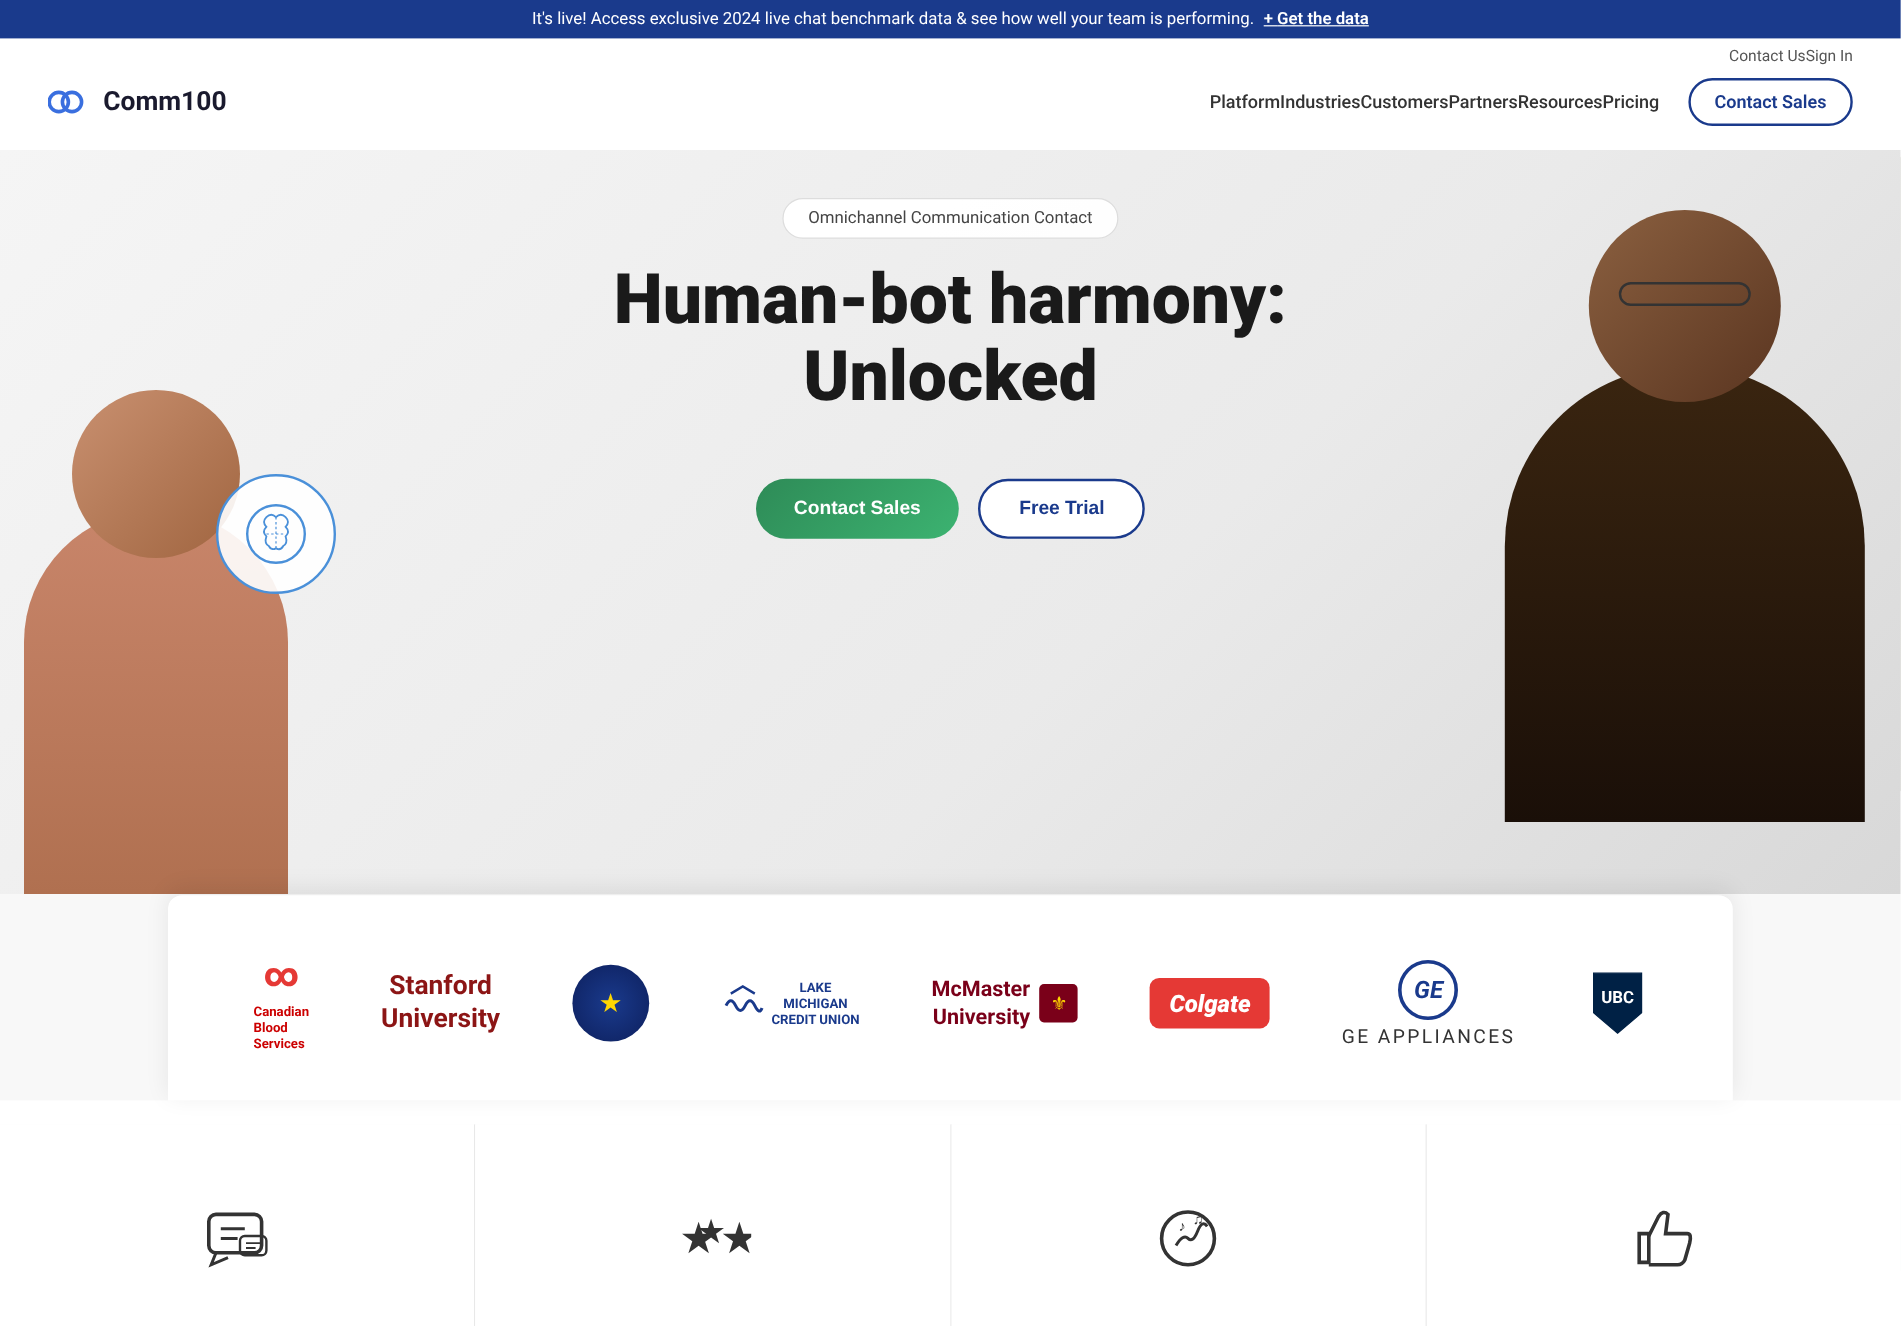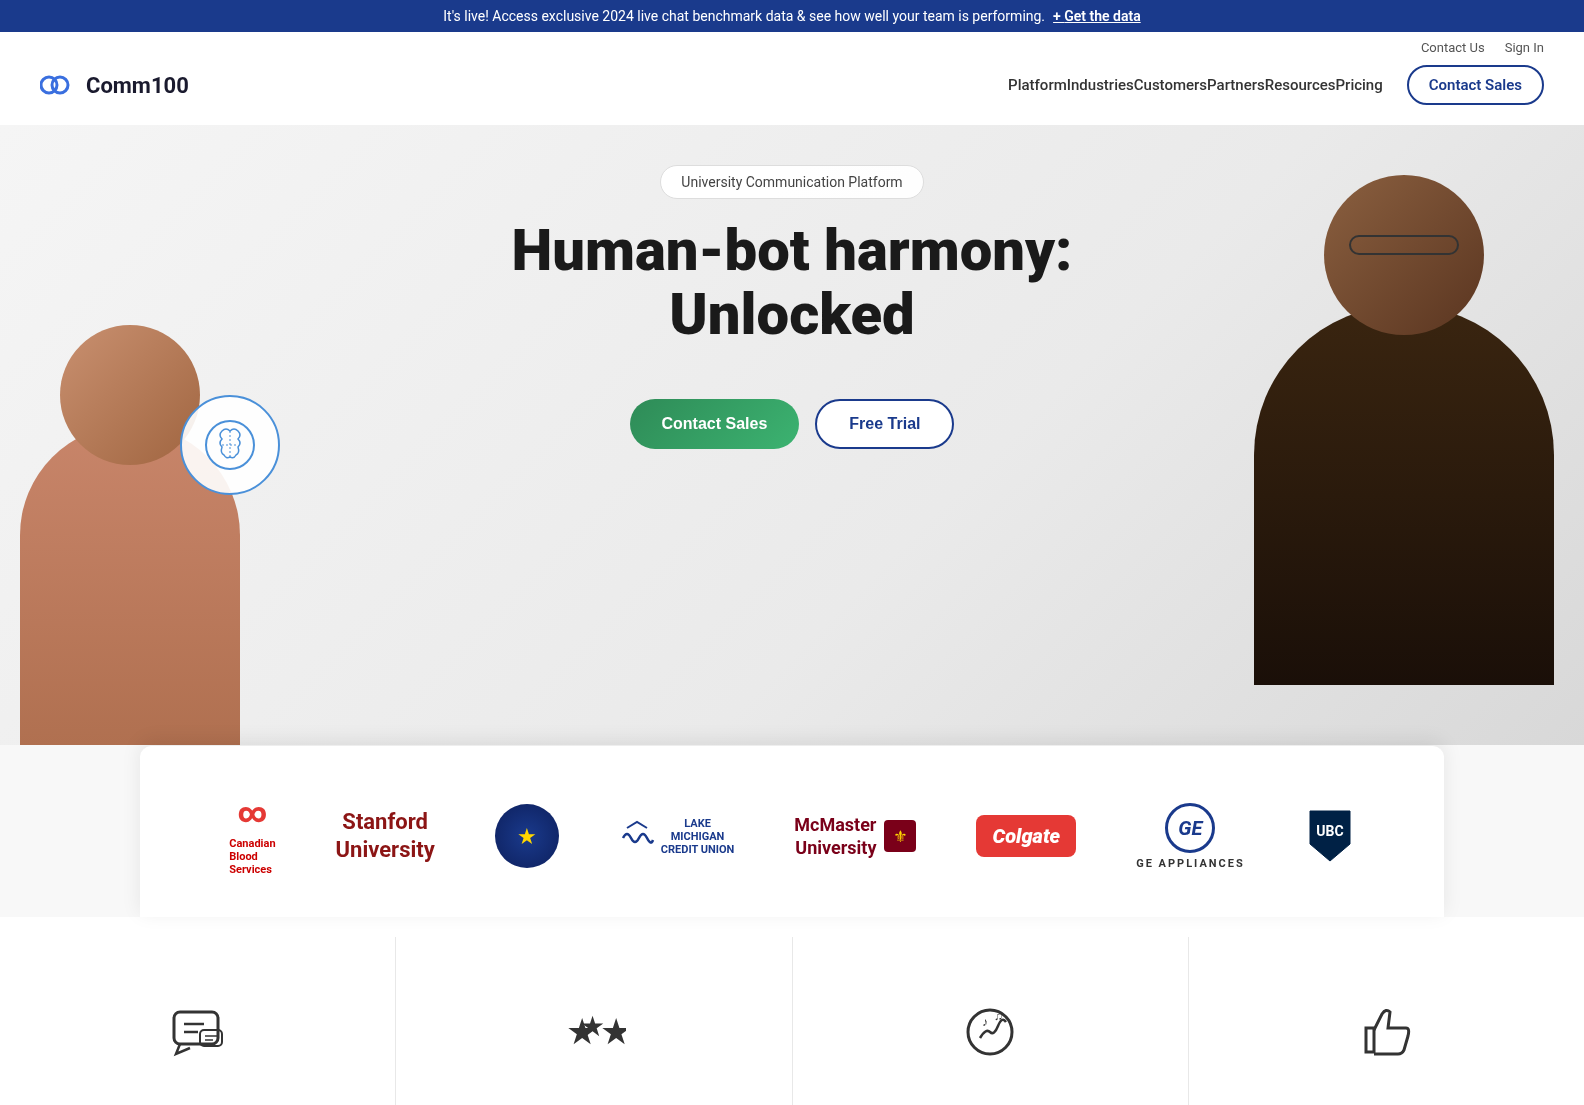--- a/index.html
+++ b/index.html
@@ -22,21 +22,20 @@
       text-decoration: underline;
       font-weight: 600;
       white-space: nowrap;
     }
 
     
     .header-top {
       display: flex;
       justify-content: flex-end;
       padding: 8px 40px 0;
-      gap: 20px;
       text-align: center;
     }
     .header-top a {
       color: #555;
       text-decoration: none;
       font-size: 13px;
     }
 
     .navbar {
       display: flex;
@@ -211,21 +210,21 @@
 
     
     .mcmaster-text { font-size: 18px; font-weight: 700; color: #7a0019; text-align: right; line-height: 1.3; }
 
     
     .colgate-badge { background: #e53935; color: #fff; border-radius: 8px; padding: 9px 16px; font-size: 20px; font-weight: 900; font-style: italic; }
 
     
     .ge-logo { display: flex; flex-direction: column; align-items: center; gap: 4px; }
     .ge-circle { width: 50px; height: 50px; border-radius: 50%; border: 3px solid #1a3a8c; display: flex; align-items: center; justify-content: center; font-size: 20px; font-weight: 700; color: #1a3a8c; font-style: italic; }
-    .ge-text { font-size: 11px; font-weight: 700; color: #333; letter-spacing: 2px; }
+    .ge-text { font-size: 16px; font-weight: 400; color: #333; letter-spacing: 2px; }
 
     
     .ubc-logo { display: flex; flex-direction: column; align-items: center; }
 
     
     .bottom-cards {
       display: flex;
       gap: 0;
       margin-top: 20px;
       background: #f8f9fb;
@@ -340,21 +339,21 @@
   <div style="position:absolute;right:0;top:20px;width:360px;height:600px;z-index:1;overflow:hidden;">
     <div style="width:160px;height:160px;border-radius:50%;background:linear-gradient(135deg,#8b6040,#5a3520);margin:30px auto 0;position:relative;">
 
       <div style="position:absolute;top:60px;left:25px;width:110px;height:20px;border:2px solid #333;border-radius:10px;"></div>
     </div>
     <div style="width:300px;height:380px;background:linear-gradient(180deg,#3a2510 0%,#1a0f08 100%);border-radius:150px 150px 0 0;margin:-30px auto 0;"></div>
   </div>
 
   <div class="hero">
     <div class="hero-content">
-      <div class="hero-badge">University Communication Platform</div>
+      <div class="hero-badge">Omnichannel Communication Contact</div>
       <h1 class="hero-title">
         <span>Human-bot harmony:</span><br>
         <span>Unlocked</span>
       </h1>
       <div class="hero-buttons">
         <button class="btn-primary">Contact Sales</button>
         <button class="btn-secondary">Free Trial</button>
       </div>
     </div>
   </div>

